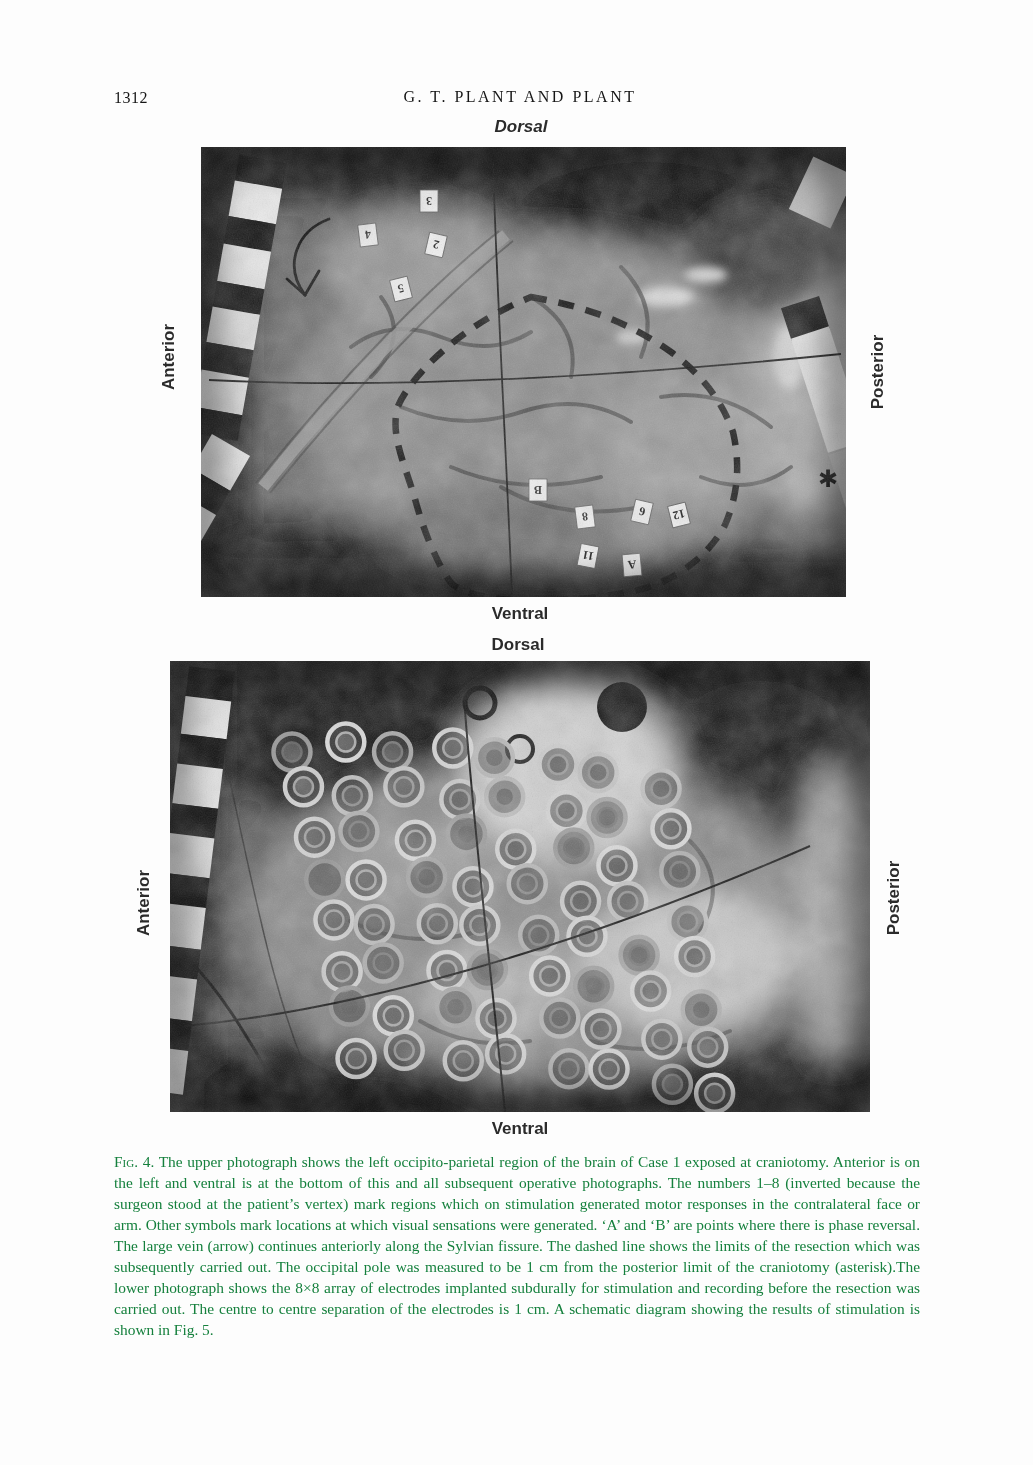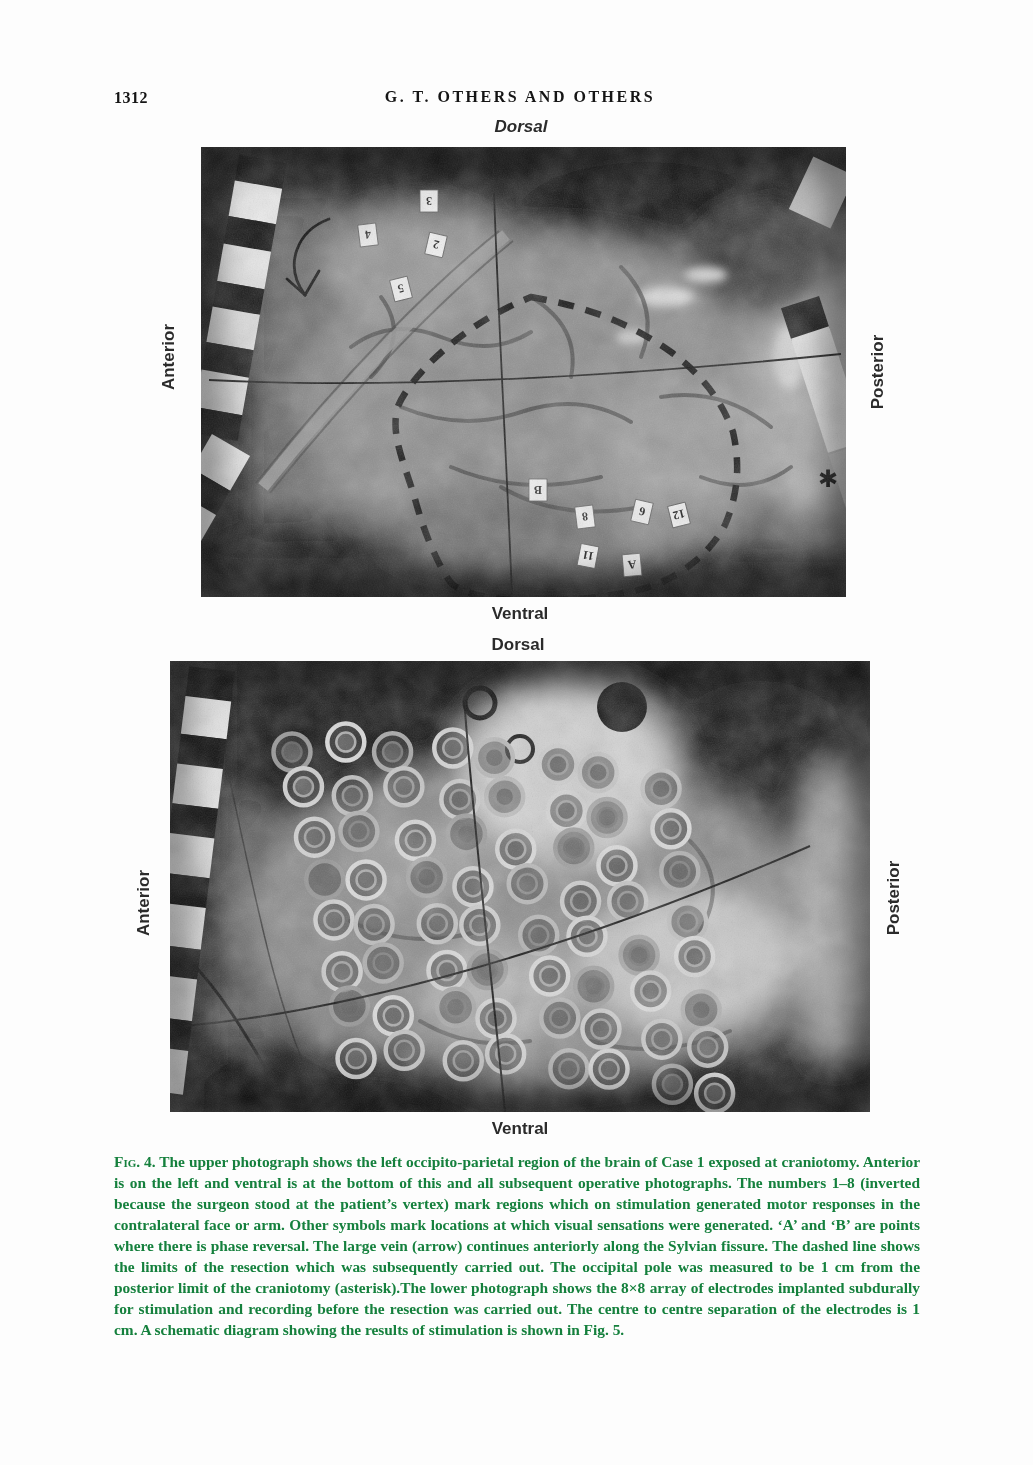--- a/index.html
+++ b/index.html
@@ -1,36 +1,36 @@
 <!DOCTYPE html>
 <html><head>
 <meta charset="utf-8">
 <style>
   html,body{margin:0;padding:0;background:#ffffff;}
   .sheet{position:relative;width:1033px;height:1465px;background:#fdfdfd;overflow:hidden;
          font-family:"Liberation Serif", serif;color:#151515;}
-  .abs{position:absolute;font-weight:bold;}
+  .abs{position:absolute;}
   .pgnum{left:114px;top:89px;font-size:16px;letter-spacing:.5px;}
   .runhead{left:520px;top:88px;transform:translateX(-50%);font-size:16px;letter-spacing:2.5px;white-space:nowrap;}
   .dirlabel{font-family:"Liberation Sans", sans-serif;font-weight:bold;font-size:17px;color:#2b2b2b;
             white-space:nowrap;transform:translate(-50%,-50%);}
   .dirlabel.vert{transform:translate(-50%,-50%) rotate(-90deg);}
   .dirlabel.ital{font-style:italic;}
   .photo{position:absolute;background:#555;}
   .photo svg{display:block;}
   .caption{left:114px;top:1151px;width:806px;font-size:15.4px;line-height:21px;text-align:justify;color:#15803d;}
   .figlab{font-variant:small-caps;}
 </style>
 </head>
 <body>
 
 <div class="sheet">
 
   <div class="abs pgnum">1312</div>
-  <div class="abs runhead">G. T. OTHERS AND OTHERS</div>
+  <div class="abs runhead">G. T. PLANT AND PLANT</div>
 
   <div class="abs dirlabel ital" style="left:521px;top:127px;">Dorsal</div>
   <div class="abs dirlabel vert" style="left:169px;top:357px;">Anterior</div>
   <div class="abs dirlabel vert" style="left:878px;top:372px;">Posterior</div>
   <div class="abs dirlabel" style="left:520px;top:614px;">Ventral</div>
 
   <div class="photo" style="left:201px;top:147px;width:645px;height:450px;">
   <svg viewBox="0 0 645 450" width="645" height="450">
     <defs>
       <filter id="p1soft" x="-40%" y="-40%" width="180%" height="180%">

